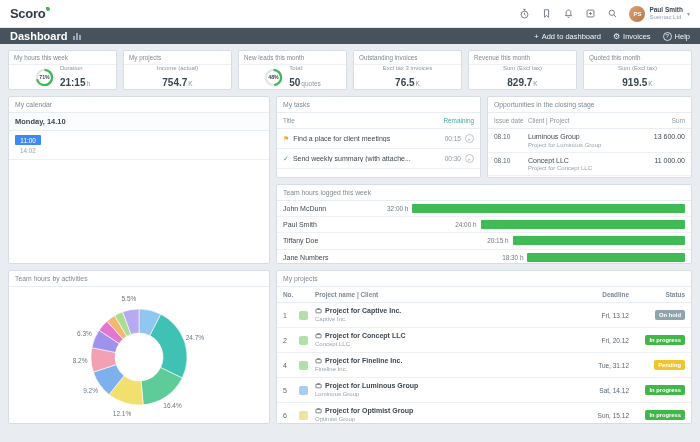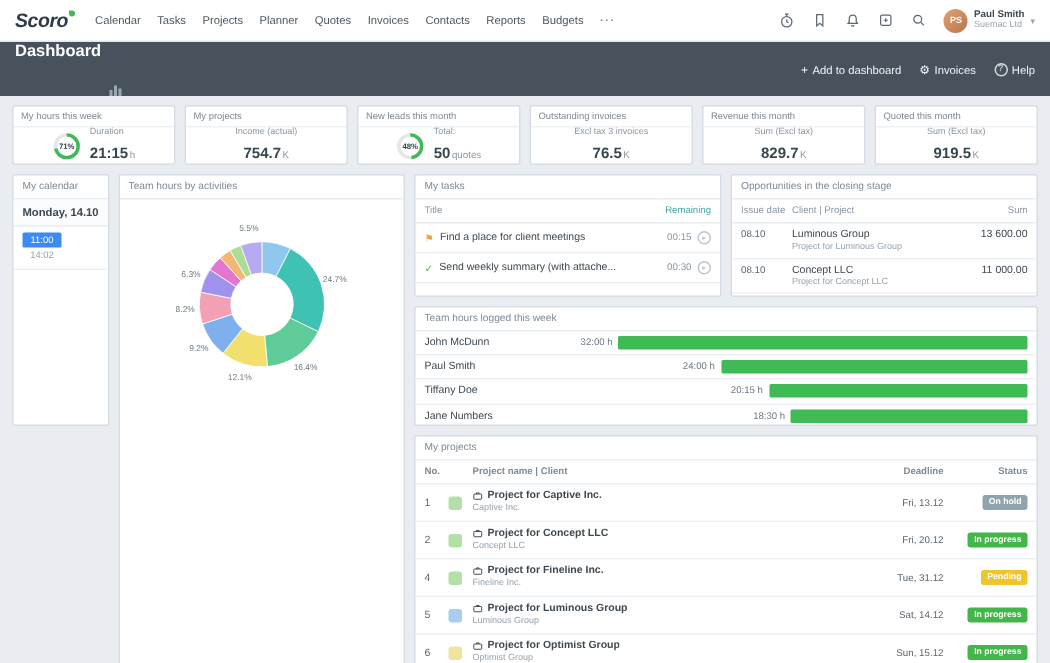--- a/index.html
+++ b/index.html
@@ -1,53 +1,53 @@
 <!DOCTYPE html>
 <html><head>
 <meta charset="utf-8">
 <style>
   *{margin:0;padding:0;box-sizing:border-box;}
   html,body{width:700px;height:442px;overflow:hidden;font-family:"Liberation Sans",sans-serif;background:#e9edf1;-webkit-text-size-adjust:none;}
 
   
   .topnav{height:28px;background:#fff;border-bottom:1px solid #e3e7eb;display:flex;align-items:center;padding:0 10px;gap:10px;}
-  .logo{display:flex;align-items:center;cursor:pointer;margin-right:4px;font-style:italic;}
+  .logo{display:flex;align-items:center;cursor:pointer;margin-right:16px;}
   .logo-text{font-size:13px;font-weight:bold;color:#2e3a45;letter-spacing:-.3px;}
   .logo-leaf{width:4px;height:4px;background:#3eba55;border-radius:0 50% 50% 50%;display:inline-block;position:relative;top:-5px;left:1px;}
   .nav-items{display:flex;align-items:center;gap:11px;}
   .nav-item{font-size:7.5px;color:#4a5661;cursor:pointer;white-space:nowrap;}
   .nav-item.more{color:#7d8a96;font-weight:bold;letter-spacing:1px;}
   .nav-right{margin-left:auto;display:flex;align-items:center;gap:8px;}
   .icon-btn{width:14px;height:14px;display:flex;align-items:center;justify-content:center;color:#5c6771;cursor:pointer;}
   .icon-btn svg{display:block;}
   .user{display:flex;align-items:center;gap:4px;cursor:pointer;margin-left:2px;}
   .avatar{width:16px;height:16px;border-radius:50%;background:linear-gradient(135deg,#e0a372,#b9744a);color:#fff;font-size:6px;font-weight:bold;display:flex;align-items:center;justify-content:center;}
   .user-meta{display:flex;flex-direction:column;line-height:1.15;}
   .user-name{font-size:6.5px;font-weight:bold;color:#3d4852;}
   .user-company{font-size:6px;color:#97a3ad;}
   .chev{font-size:6px;color:#97a3ad;}
 
   
-  .dashbar{height:36px;background:#47525d;display:flex;padding:0 10px;color:#fff;}
+  .dashbar{height:16px;background:#47525d;display:flex;align-items:center;padding:0 10px;color:#fff;}
   .dash-title{font-size:11px;font-weight:bold;}
   .dash-bars{display:inline-flex;align-items:flex-end;gap:1.5px;margin-left:6px;}
   .dash-bars i{width:1.5px;background:#9aa6b1;display:block;}
   .dash-bars i:nth-child(1){height:4px;}
   .dash-bars i:nth-child(2){height:7px;}
   .dash-bars i:nth-child(3){height:5px;}
   .dash-actions{margin-left:auto;display:flex;align-items:center;gap:12px;}
   .dash-action{display:flex;align-items:center;gap:3px;font-size:7.5px;color:#f2f5f7;cursor:pointer;}
   .dash-action b{font-weight:normal;font-size:8px;}
   .help-circle{width:9px;height:9px;border:1px solid #d6dce1;border-radius:50%;display:flex;align-items:center;justify-content:center;font-size:6px!important;}
 
   
   .main{padding:6px 8px;height:386px;}
   .kpi-row{display:flex;gap:6px;margin-bottom:6px;}
   .cols{display:flex;gap:6px;height:328px;}
-  .left-col{width:262px;display:flex;flex-direction:row;gap:6px;}
+  .left-col{width:262px;display:flex;flex-direction:column;gap:6px;}
   .right-col{flex:1;display:flex;flex-direction:column;gap:6px;min-width:0;}
   .right-top{display:flex;gap:6px;height:82px;}
 
   .panel{background:#fff;border:1px solid #d7dde4;border-radius:2px;overflow:hidden;}
   .panel-title{font-size:6.8px;color:#7d8a96;padding:4px 6px;border-bottom:1px solid #e8edf1;white-space:nowrap;overflow:hidden;}
 
   
   .kpi{flex:1;background:#fff;border:1px solid #d7dde4;border-radius:2px;height:40px;cursor:pointer;min-width:0;}
   .kpi-title{font-size:6.3px;color:#7d8a96;padding:3px 5px;border-bottom:1px solid #eef1f4;white-space:nowrap;overflow:hidden;}
   .kpi-body{display:flex;align-items:center;justify-content:center;gap:6px;height:25px;}
@@ -132,32 +132,20 @@
   .pr-status{width:56px;display:flex;justify-content:flex-end;flex:none;}
   .badge{font-size:5.8px;color:#fff;font-weight:bold;padding:2px 4px;border-radius:2px;white-space:nowrap;}
 </style>
 </head>
 <body>
 
 <nav class="topnav">
   <div class="logo">
     <span class="logo-text">Scoro</span>
     <span class="logo-leaf"></span>
-  </div>
-  <div class="nav-items">
-    <span class="nav-item">Calendar</span>
-    <span class="nav-item">Tasks</span>
-    <span class="nav-item">Projects</span>
-    <span class="nav-item">Planner</span>
-    <span class="nav-item">Quotes</span>
-    <span class="nav-item">Invoices</span>
-    <span class="nav-item">Contacts</span>
-    <span class="nav-item">Reports</span>
-    <span class="nav-item">Budgets</span>
-    <span class="nav-item more">···</span>
   </div>
   <div class="nav-right">
     <span class="icon-btn">
       <svg width="11" height="11" viewBox="0 0 16 16" fill="none" stroke="currentColor" stroke-width="1.2">
           <circle cx="8" cy="9.5" r="5"></circle>
           <path d="M8 7v2.5l1.8 1"></path>
           <path d="M6.3 2h3.4M8 2v2"></path>
         </svg>
     </span>
     <span class="icon-btn">

